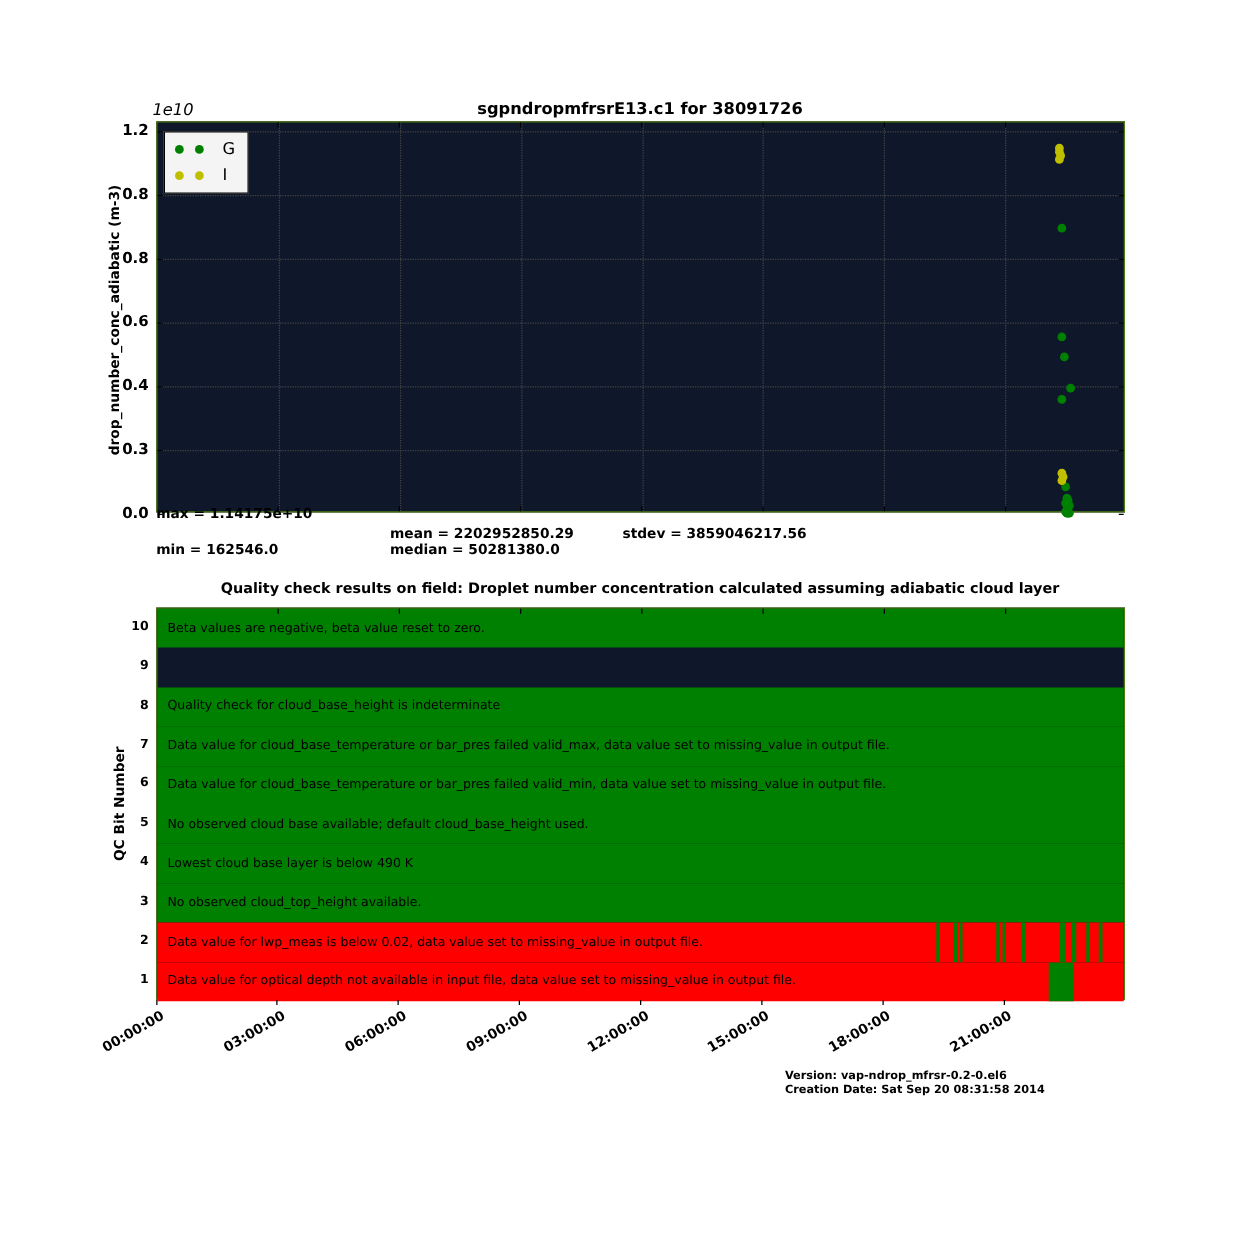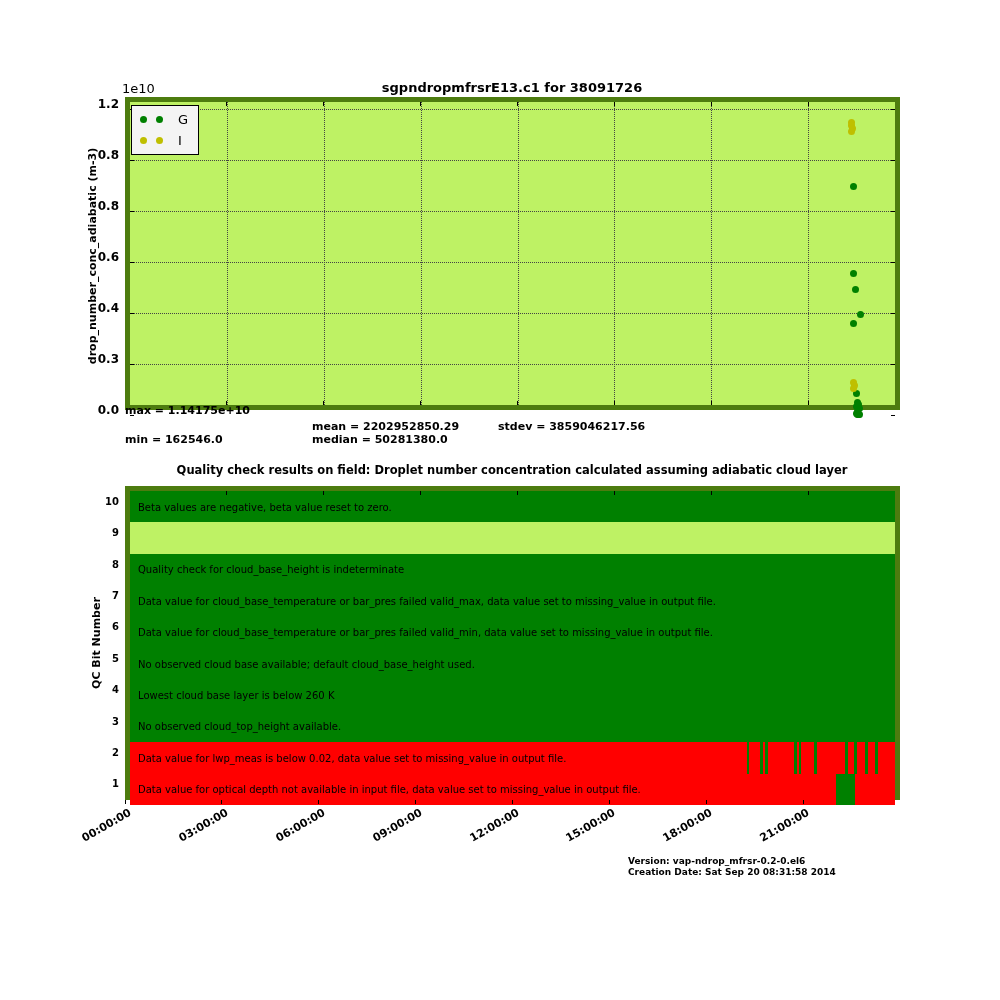--- a/index.html
+++ b/index.html
@@ -1,21 +1,21 @@
 <!DOCTYPE html>
 <html><head>
 <meta charset="utf-8">
 <style>
   html,body{margin:0;padding:0;background:#ffffff;}
   #canvas{
     position:relative;width:1000px;height:1000px;background:#ffffff;
     font-family:"DejaVu Sans",sans-serif;color:#000;overflow:hidden;
   }
   .abs{position:absolute;}
-  .plot-frame{position:absolute;border:5px solid #4d7c0f;background:#bef264;box-sizing:border-box;}
+  .plot-frame{position:absolute;border:1px solid #4d7c0f;background:#0f172a;box-sizing:border-box;}
   .hgrid{position:absolute;left:0;width:100%;height:0;border-top:1px dotted #444;}
   .vgrid{position:absolute;top:0;height:100%;width:0;border-left:1px dotted #444;}
   .tick{position:absolute;background:#000;}
   .dot{position:absolute;width:7px;height:7px;border-radius:50%;}
   .ytick-label{position:absolute;width:34px;text-align:right;font-size:12px;font-weight:bold;}
   .title{font-weight:bold;text-align:center;}
   .stat{position:absolute;font-size:11px;font-weight:bold;white-space:pre;}
   .legend{position:absolute;background:#f4f4f4;border:1.5px solid #000;padding:6px 10px 6px 8px;display:flex;flex-direction:column;gap:6px;}
   .legend-row{display:flex;align-items:center;gap:9px;}
   .legend-label{font-size:13px;margin-left:6px;}
@@ -26,21 +26,21 @@
   .xtick-label{position:absolute;width:120px;text-align:right;font-size:11px;font-weight:bold;transform:rotate(-30deg);transform-origin:100% 0%;white-space:nowrap;}
   .rot-ylabel{position:absolute;font-size:11px;font-weight:bold;white-space:nowrap;transform:translate(-50%,-50%) rotate(-90deg);}
   .footer-line{font-size:9px;font-weight:bold;line-height:11px;white-space:pre;}
 </style>
 </head>
 <body>
 
 <div id="canvas">
 
   <div class="abs title" style="left:262px;top:80px;width:500px;font-size:13px;">sgpndropmfrsrE13.c1 for 38091726</div>
-  <div class="abs" style="left:122px;top:81px;font-size:13px;">1e10</div>
+  <div class="abs" style="left:122px;top:81px;font-size:13px;font-style:italic;">1e10</div>
   <div class="abs rot-ylabel" style="left:92px;top:256px;">drop_number_conc_adiabatic (m-3)</div>
 
   <div class="plot-frame" id="top-plot" style="left:125px;top:97px;width:775px;height:313px;">
       <div class="hgrid" style="top: 7px;"></div>
       <div class="tick" style="left: 0px; top: 6.5px; width: 4px; height: 1px;"></div>
       <div class="tick" style="right: 0px; top: 6.5px; width: 4px; height: 1px;"></div>
       <div class="hgrid" style="top: 58px;"></div>
       <div class="tick" style="left: 0px; top: 57.5px; width: 4px; height: 1px;"></div>
       <div class="tick" style="right: 0px; top: 57.5px; width: 4px; height: 1px;"></div>
       <div class="hgrid" style="top: 109px;"></div>
@@ -143,21 +143,21 @@
       <div class="qc-row" style="top: 94.2px; height: 31.4px; background: rgb(0, 128, 0);">
         <div class="qc-row-text">Data value for cloud_base_temperature or bar_pres failed valid_max, data value set to missing_value in output file.</div>
       </div>
       <div class="qc-row" style="top: 125.6px; height: 31.4px; background: rgb(0, 128, 0);">
         <div class="qc-row-text">Data value for cloud_base_temperature or bar_pres failed valid_min, data value set to missing_value in output file.</div>
       </div>
       <div class="qc-row" style="top: 157px; height: 31.4px; background: rgb(0, 128, 0);">
         <div class="qc-row-text">No observed cloud base available; default cloud_base_height used.</div>
       </div>
       <div class="qc-row" style="top: 188.4px; height: 31.4px; background: rgb(0, 128, 0);">
-        <div class="qc-row-text">Lowest cloud base layer is below 260 K</div>
+        <div class="qc-row-text">Lowest cloud base layer is below 490 K</div>
       </div>
       <div class="qc-row" style="top: 219.8px; height: 31.4px; background: rgb(0, 128, 0);">
         <div class="qc-row-text">No observed cloud_top_height available.</div>
       </div>
       <div class="qc-row" style="top: 251.2px; height: 31.4px; background: rgb(255, 0, 0);">
         <div class="stripe" style="left: 80.625%; width: 0.333333%; background: rgb(0, 128, 0);"></div>
         <div class="stripe" style="left: 82.4167%; width: 0.333333%; background: rgb(0, 128, 0);"></div>
         <div class="stripe" style="left: 83.0417%; width: 0.333333%; background: rgb(0, 128, 0);"></div>
         <div class="stripe" style="left: 86.8333%; width: 0.333333%; background: rgb(0, 128, 0);"></div>
         <div class="stripe" style="left: 87.4167%; width: 0.333333%; background: rgb(0, 128, 0);"></div>

